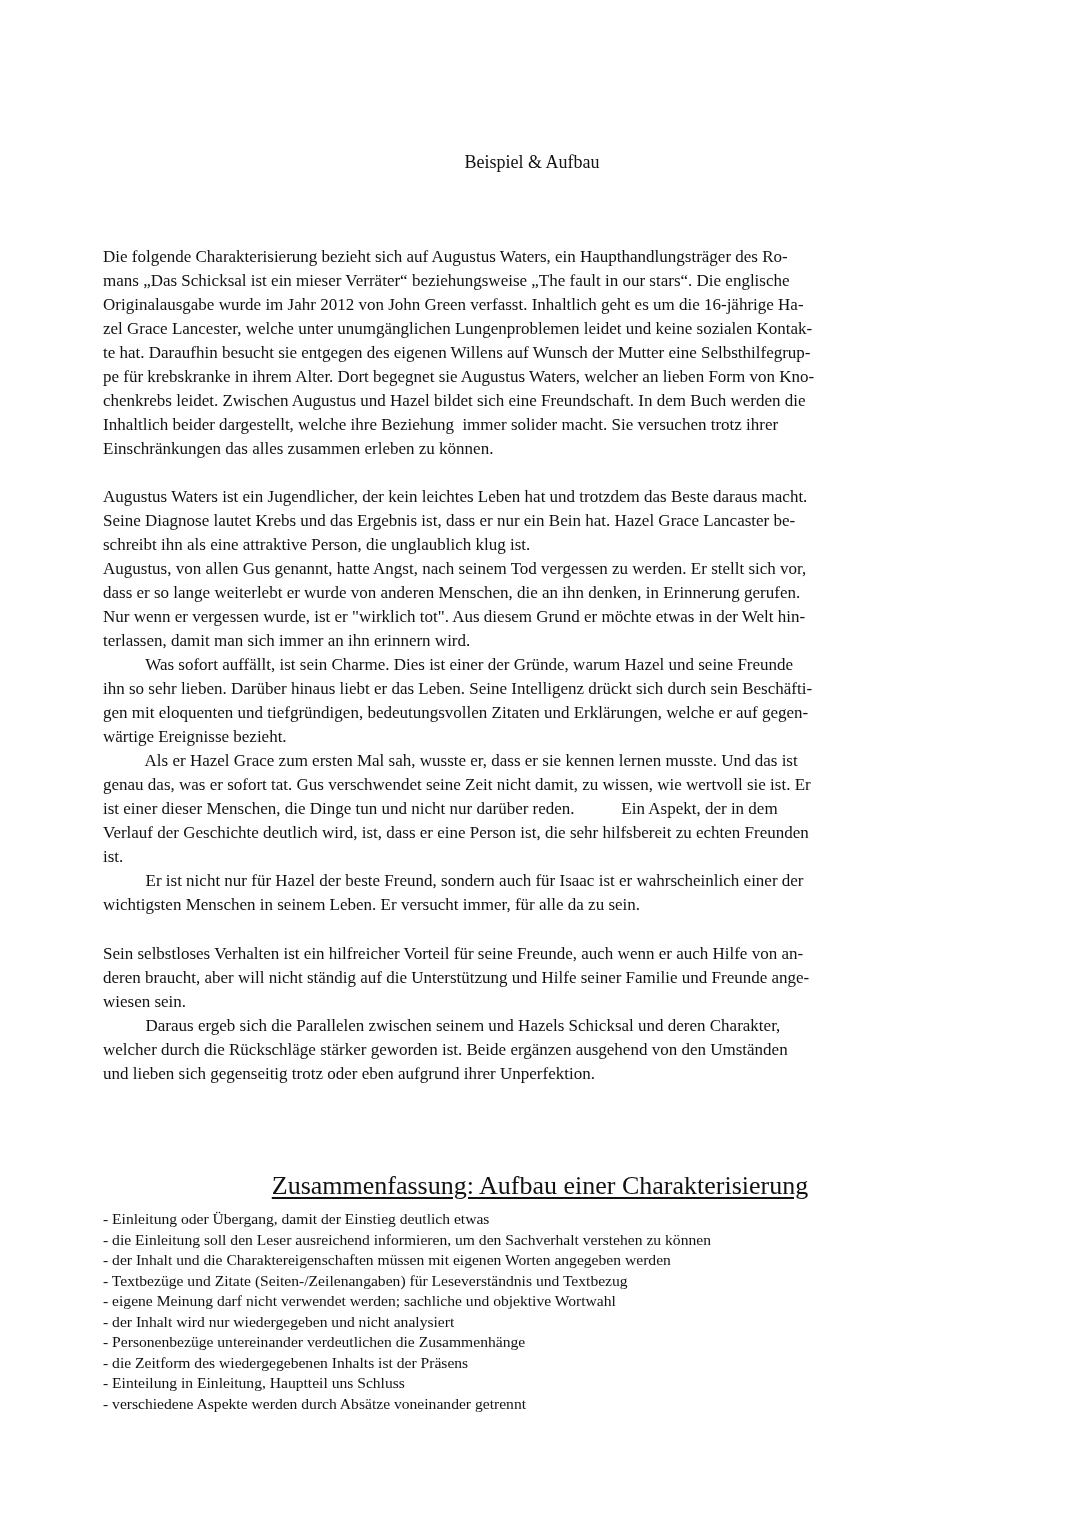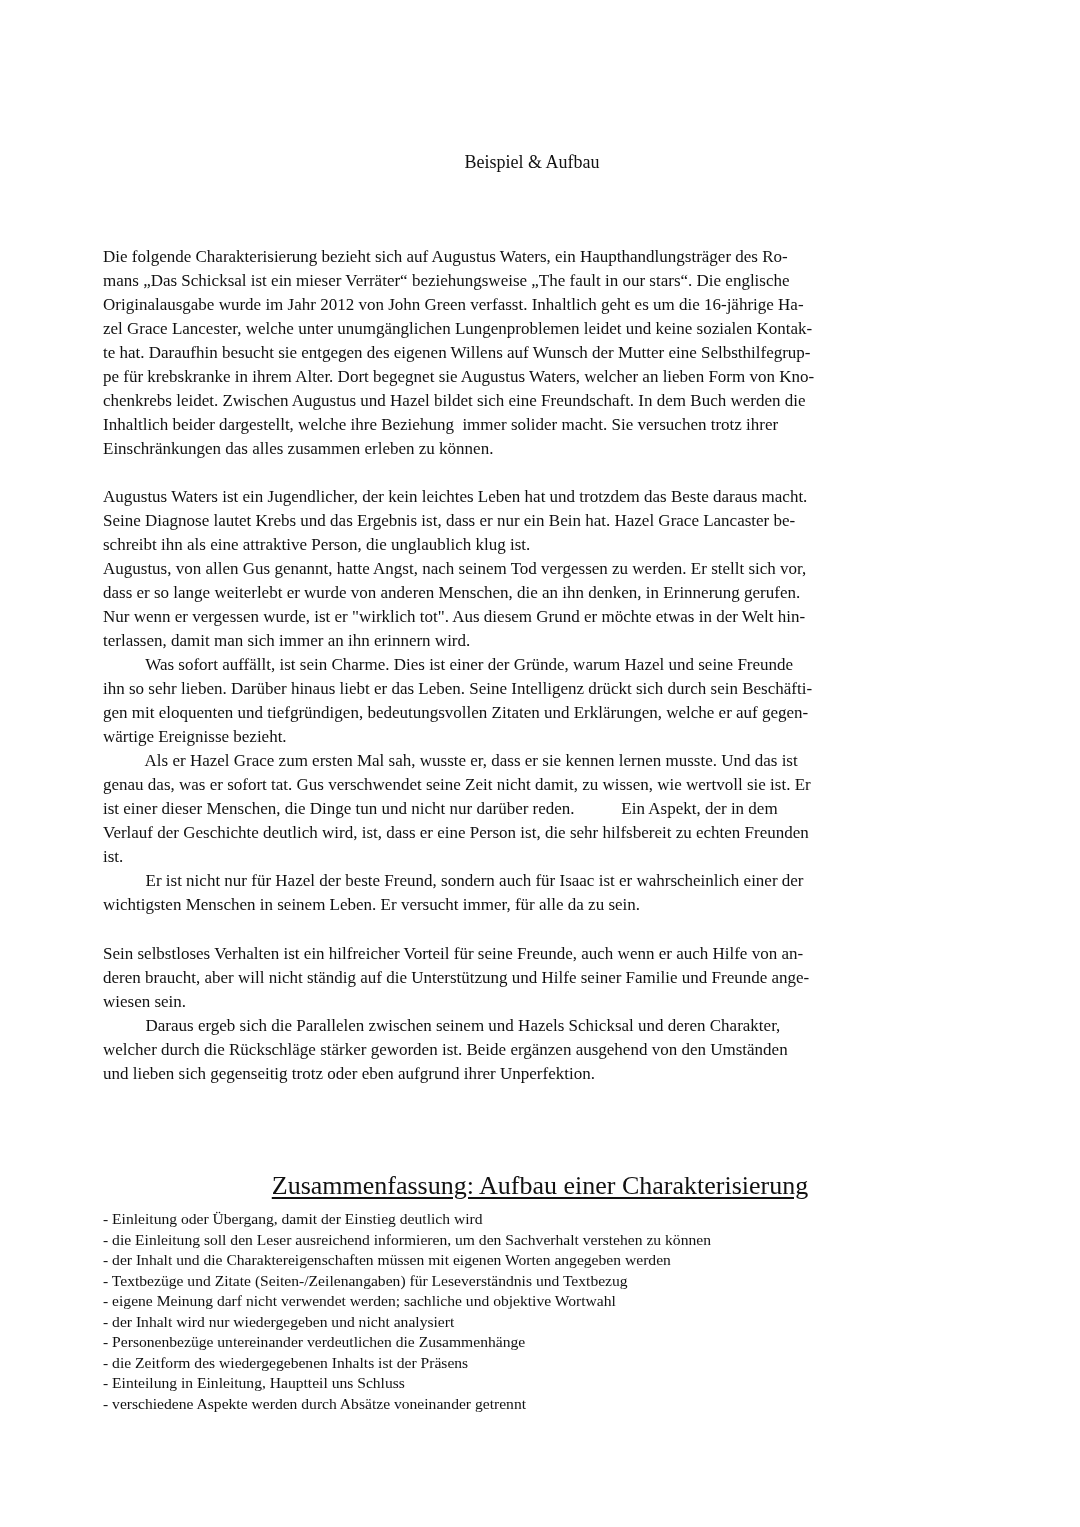--- a/index.html
+++ b/index.html
@@ -113,21 +113,21 @@
     <div class="body-line" style="top:966px">deren braucht, aber will nicht ständig auf die Unterstützung und Hilfe seiner Familie und Freunde ange-</div>
     <div class="body-line" style="top:990px">wiesen sein.</div>
     <div class="body-line" style="top:1014px">          Daraus ergeb sich die Parallelen zwischen seinem und Hazels Schicksal und deren Charakter,</div>
     <div class="body-line" style="top:1038px">welcher durch die Rückschläge stärker geworden ist. Beide ergänzen ausgehend von den Umständen</div>
     <div class="body-line" style="top:1062px">und lieben sich gegenseitig trotz oder eben aufgrund ihrer Unperfektion.</div>
   </div>
 
   <div class="section-heading">Zusammenfassung: Aufbau einer Charakterisierung</div>
 
   <div>
-    <div class="list-line" style="top:1209px">- Einleitung oder Übergang, damit der Einstieg deutlich wird</div>
+    <div class="list-line" style="top:1209px">- Einleitung oder Übergang, damit der Einstieg deutlich etwas</div>
     <div class="list-line" style="top:1229.5px">- die Einleitung soll den Leser ausreichend informieren, um den Sachverhalt verstehen zu können</div>
     <div class="list-line" style="top:1250px">- der Inhalt und die Charaktereigenschaften müssen mit eigenen Worten angegeben werden</div>
     <div class="list-line" style="top:1270.5px">- Textbezüge und Zitate (Seiten-/Zeilenangaben) für Leseverständnis und Textbezug</div>
     <div class="list-line" style="top:1291px">- eigene Meinung darf nicht verwendet werden; sachliche und objektive Wortwahl</div>
     <div class="list-line" style="top:1311.5px">- der Inhalt wird nur wiedergegeben und nicht analysiert</div>
     <div class="list-line" style="top:1332px">- Personenbezüge untereinander verdeutlichen die Zusammenhänge</div>
     <div class="list-line" style="top:1352.5px">- die Zeitform des wiedergegebenen Inhalts ist der Präsens</div>
     <div class="list-line" style="top:1373px">- Einteilung in Einleitung, Hauptteil uns Schluss</div>
     <div class="list-line" style="top:1393.5px">- verschiedene Aspekte werden durch Absätze voneinander getrennt</div>
   </div>

